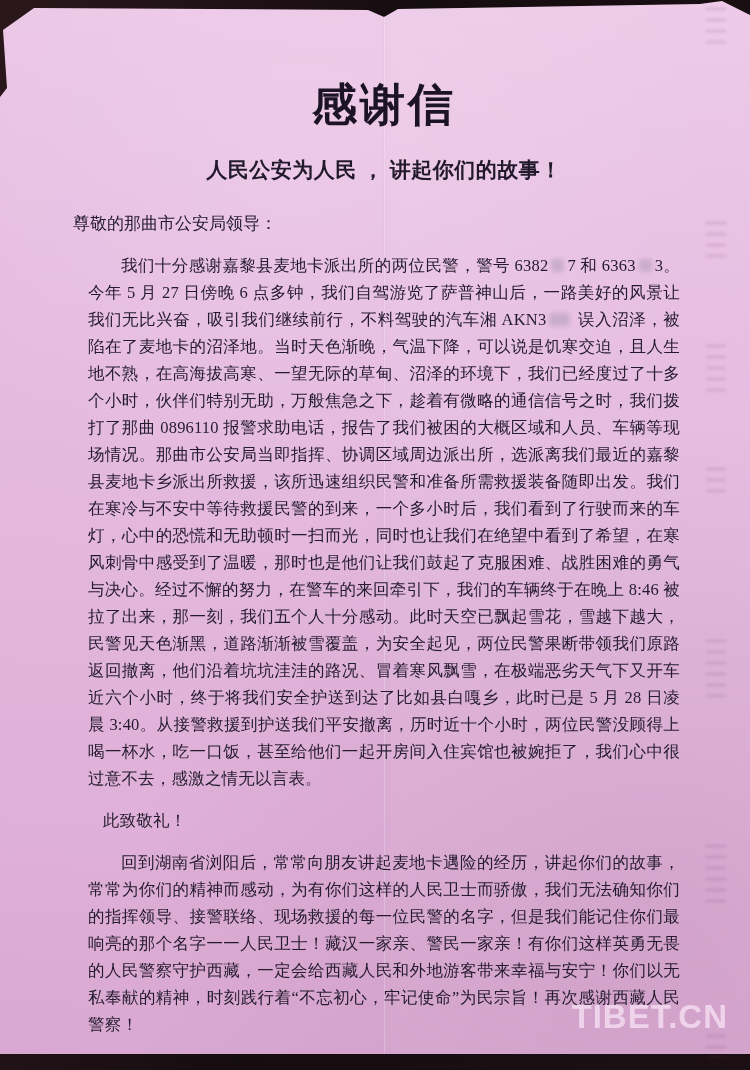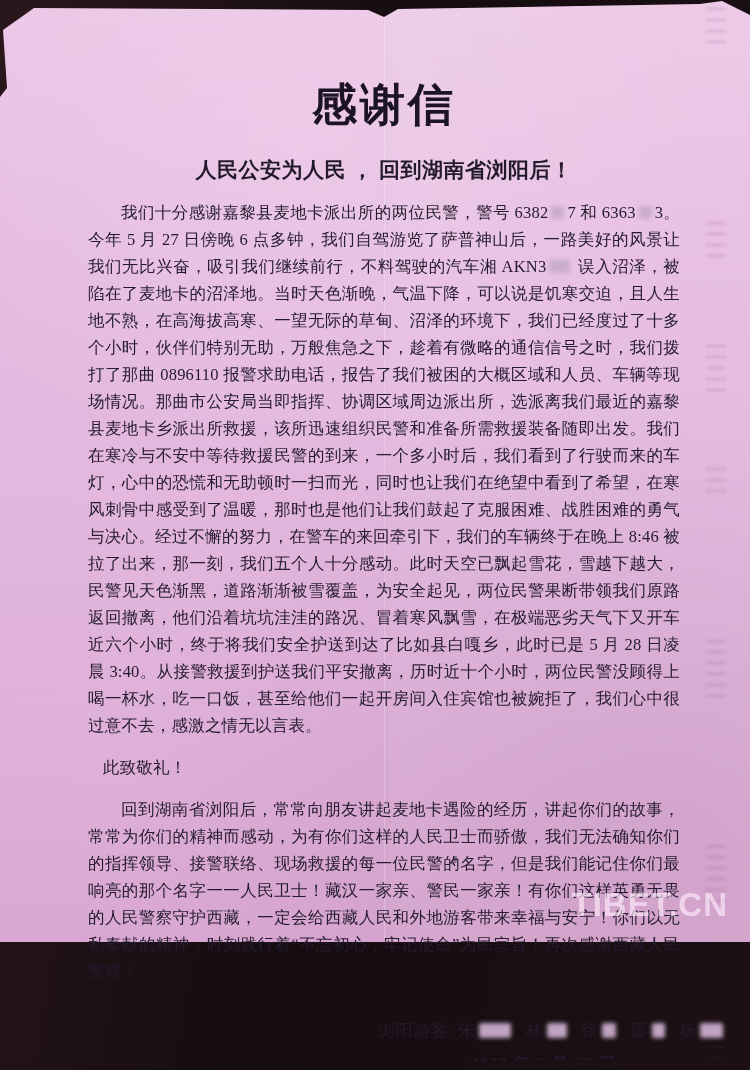--- a/index.html
+++ b/index.html
@@ -7,21 +7,21 @@
     width: 750px; height: 1070px;
     overflow: hidden;
     font-family: "Liberation Serif", "DejaVu Serif", serif;
   }
   body {
     background: linear-gradient(100deg, #2a171c 0%, #160d10 45%, #1c1014 100%);
     position: relative;
   }
   .paper {
     position: absolute;
-    left: 0; top: 0; width: 750px; height: 942px;
+    left: 0; top: 0; width: 750px; height: 1054px;
     background:
       radial-gradient(90% 55% at 40% 16%, rgba(255,255,255,.14), transparent 62%),
       radial-gradient(120% 80% at 88% 88%, rgba(118,58,108,.12), transparent 60%),
       linear-gradient(90deg, transparent 0 51%, rgba(255,255,255,.05) 53% 100%),
       linear-gradient(183deg, #ecc8e7 0%, #e7bde2 26%, #e3b7de 52%, #dfb0d9 78%, #d9a8d2 100%);
     clip-path: polygon(
       34px 8px, 368px 10px, 384px 17px, 398px 9px,
       700px 4px, 722px 1px, 750px 15px,
       750px 1058px, 500px 1061px, 0px 1065px,
       0px 97px, 7px 88px, 3px 30px
@@ -121,21 +121,22 @@
   <div class="bleed b2"></div>
   <div class="bleed b3"></div>
   <div class="bleed b4"></div>
   <div class="bleed b5"></div>
   <div class="bleed b6"></div>
   <div class="bleed b7"></div>
   <div class="speck"></div>
 
   <div class="content">
     <h1 class="title">感谢信</h1>
-    <div class="subtitle">人民公安为人民 ， 回到湖南省浏阳后！</div>
+    <div class="subtitle">人民公安为人民 ， 讲起你们的故事！</div>
+    <div class="salutation">尊敬的那曲市公安局领导：</div>
 
     <div class="body-text">
         <p class="para" style="text-indent: 2em;">我们十分感谢嘉黎县麦地卡派出所的两位民警，警号 6382<span class="redact" style="width: 13px;"></span>7 和 6363<span class="redact" style="width: 13px;"></span>3。今年 5 月 27 日傍晚 6 点多钟，我们自驾游览了萨普神山后，一路美好的风景让我们无比兴奋，吸引我们继续前行，不料驾驶的汽车湘 AKN3<span class="redact" style="width: 21px;"></span> 误入沼泽，被陷在了麦地卡的沼泽地。当时天色渐晚，气温下降，可以说是饥寒交迫，且人生地不熟，在高海拔高寒、一望无际的草甸、沼泽的环境下，我们已经度过了十多个小时，伙伴们特别无助，万般焦急之下，趁着有微略的通信信号之时，我们拨打了那曲 0896110 报警求助电话，报告了我们被困的大概区域和人员、车辆等现场情况。那曲市公安局当即指挥、协调区域周边派出所，选派离我们最近的嘉黎县麦地卡乡派出所救援，该所迅速组织民警和准备所需救援装备随即出发。我们在寒冷与不安中等待救援民警的到来，一个多小时后，我们看到了行驶而来的车灯，心中的恐慌和无助顿时一扫而光，同时也让我们在绝望中看到了希望，在寒风刺骨中感受到了温暖，那时也是他们让我们鼓起了克服困难、战胜困难的勇气与决心。经过不懈的努力，在警车的来回牵引下，我们的车辆终于在晚上 8:46 被拉了出来，那一刻，我们五个人十分感动。此时天空已飘起雪花，雪越下越大，民警见天色渐黑，道路渐渐被雪覆盖，为安全起见，两位民警果断带领我们原路返回撤离，他们沿着坑坑洼洼的路况、冒着寒风飘雪，在极端恶劣天气下又开车近六个小时，终于将我们安全护送到达了比如县白嘎乡，此时已是 5 月 28 日凌晨 3:40。从接警救援到护送我们平安撤离，历时近十个小时，两位民警没顾得上喝一杯水，吃一口饭，甚至给他们一起开房间入住宾馆也被婉拒了，我们心中很过意不去，感激之情无以言表。</p>
         <p class="para" style="text-indent: 0.9em;">此致敬礼！</p>
         <p class="para" style="text-indent: 2em;">回到湖南省浏阳后，常常向朋友讲起麦地卡遇险的经历，讲起你们的故事，常常为你们的精神而感动，为有你们这样的人民卫士而骄傲，我们无法确知你们的指挥领导、接警联络、现场救援的每一位民警的名字，但是我们能记住你们最响亮的那个名字一一人民卫士！藏汉一家亲、警民一家亲！有你们这样英勇无畏的人民警察守护西藏，一定会给西藏人民和外地游客带来幸福与安宁！你们以无私奉献的精神，时刻践行着“不忘初心，牢记使命”为民宗旨！再次感谢西藏人民警察！</p>
       </div>
 
     <div class="sig-line">
       <span>浏阳游客: </span><span><span class="name-group">朱<span class="redact name-redact" style="width: 32px;"></span></span><span class="name-group">林<span class="redact name-redact" style="width: 20px;"></span></span><span class="name-group">徐<span class="redact name-redact" style="width: 14px;"></span></span><span class="name-group">廖<span class="redact name-redact" style="width: 13px;"></span></span><span class="name-group">杨<span class="redact name-redact" style="width: 23px;"></span></span></span>
     </div>

